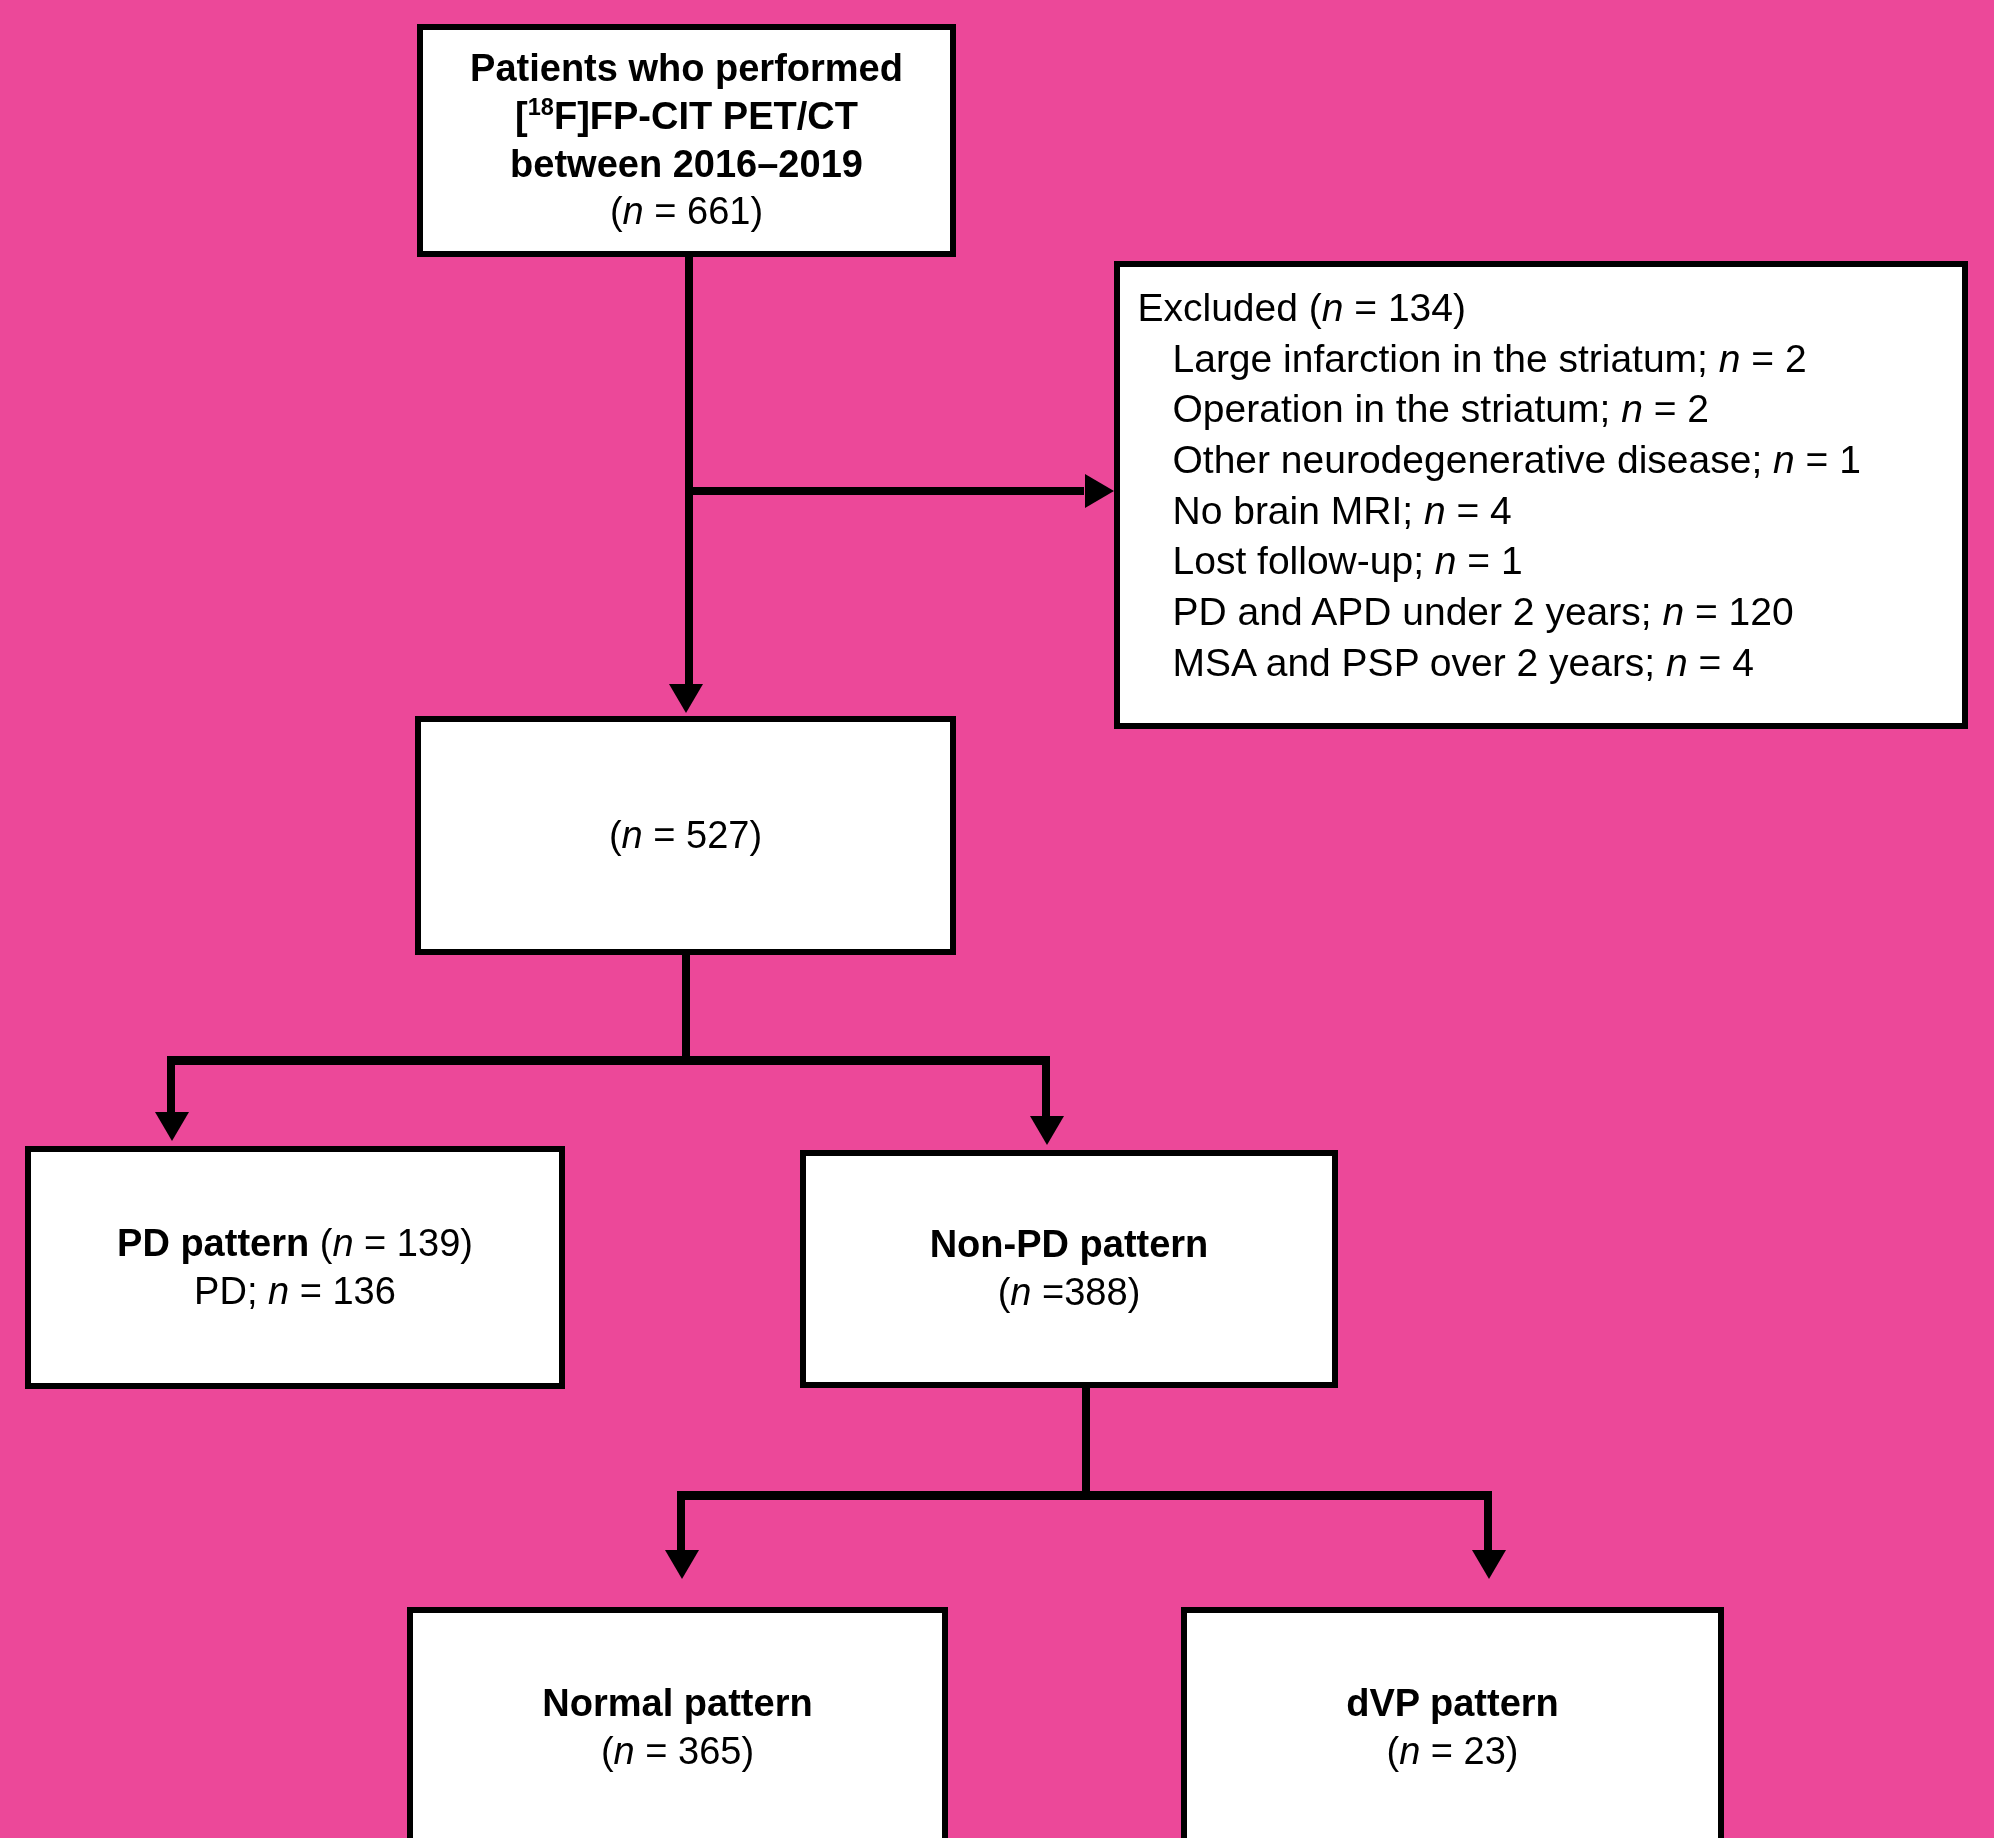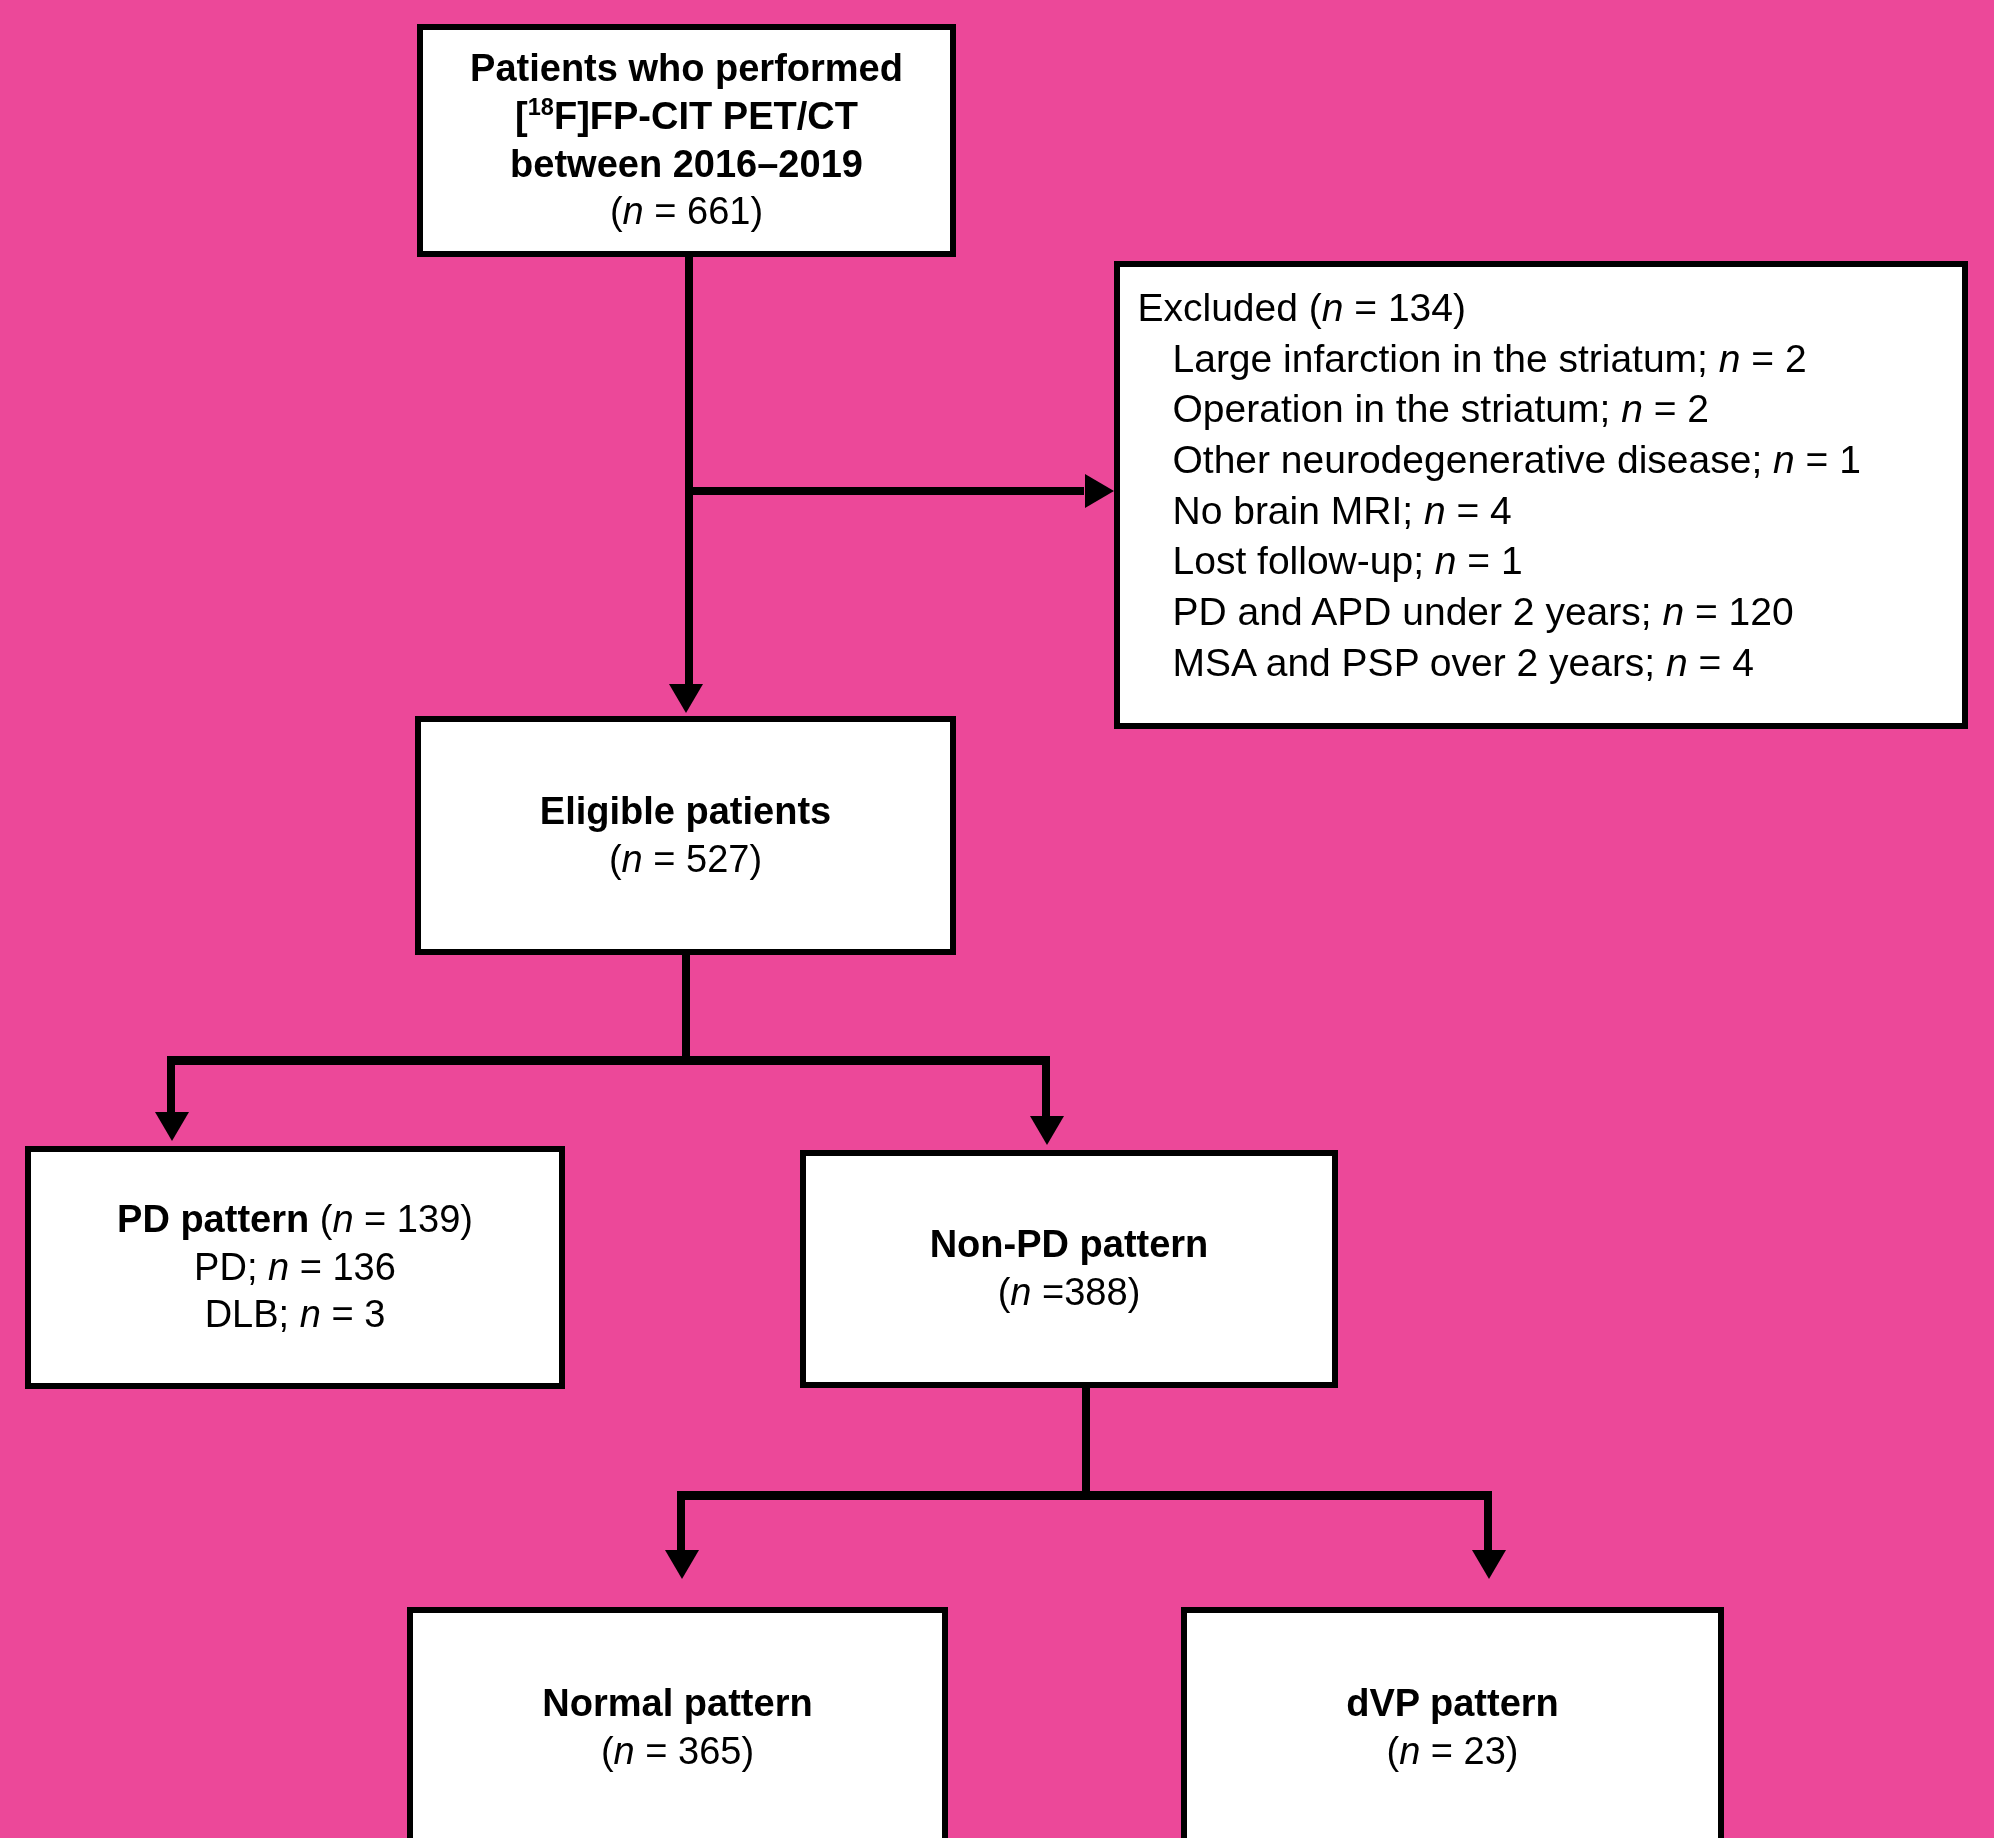--- a/index.html
+++ b/index.html
@@ -117,30 +117,28 @@
       <div class="excl-item">Other neurodegenerative disease; <span class="ital">n</span> = 1</div>
       <div class="excl-item">No brain MRI; <span class="ital">n</span> = 4</div>
       <div class="excl-item">Lost follow-up; <span class="ital">n</span> = 1</div>
       <div class="excl-item">PD and APD under 2 years; <span class="ital">n</span> = 120</div>
       <div class="excl-item">MSA and PSP over 2 years; <span class="ital">n</span> = 4</div>
     </div>
   </div>
 
   <div class="box" id="eligible-box" style="left:415px; top:716px; width:541px; height:239px;">
     <div class="box-inner">
-      <div class="t-bold">Eligible patients</div>
       <div class="t-reg">(<span class="ital">n</span> = 527)</div>
     </div>
   </div>
 
   <div class="box" id="pd-box" style="left:25px; top:1146px; width:540px; height:243px;">
     <div class="box-inner">
       <div class="pd-line head">PD pattern <span class="t-reg">(<span class="ital">n</span> = 139)</span></div>
       <div class="pd-line">PD; <span class="ital">n</span> = 136</div>
-      <div class="pd-line">DLB; <span class="ital">n</span> = 3</div>
     </div>
   </div>
 
   <div class="box" id="nonpd-box" style="left:800px; top:1150px; width:538px; height:238px;">
     <div class="box-inner">
       <div class="t-bold">Non-PD pattern</div>
       <div class="t-reg">(<span class="ital">n</span> =388)</div>
     </div>
   </div>
 

